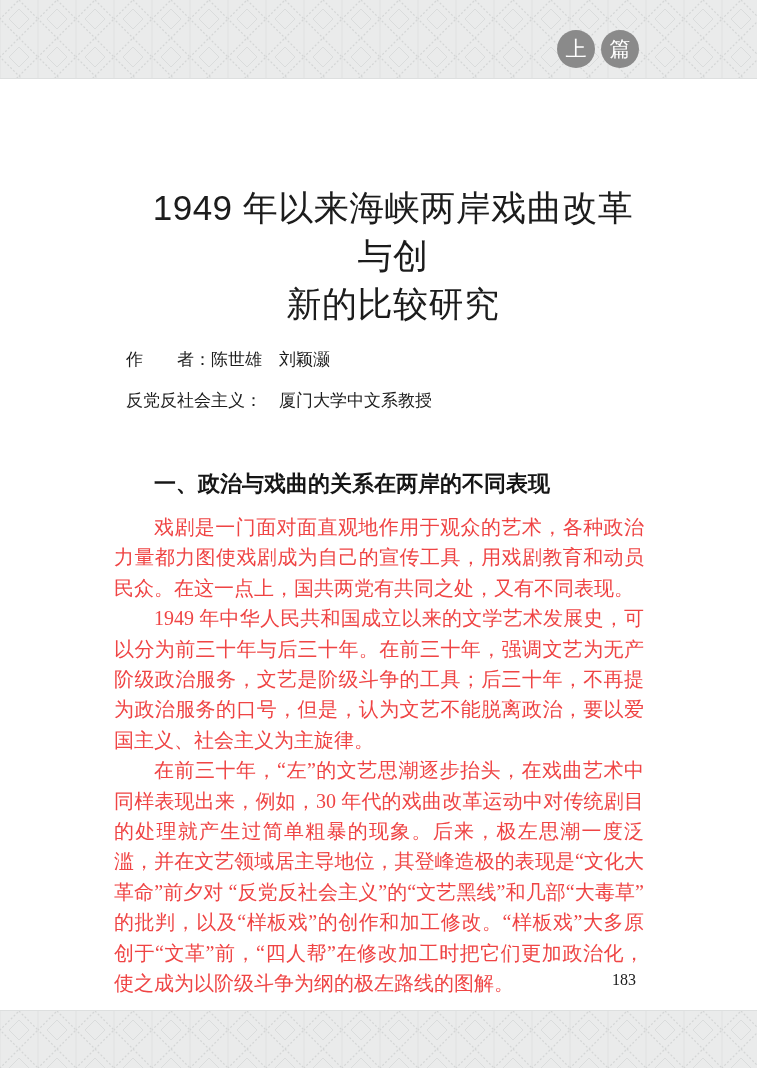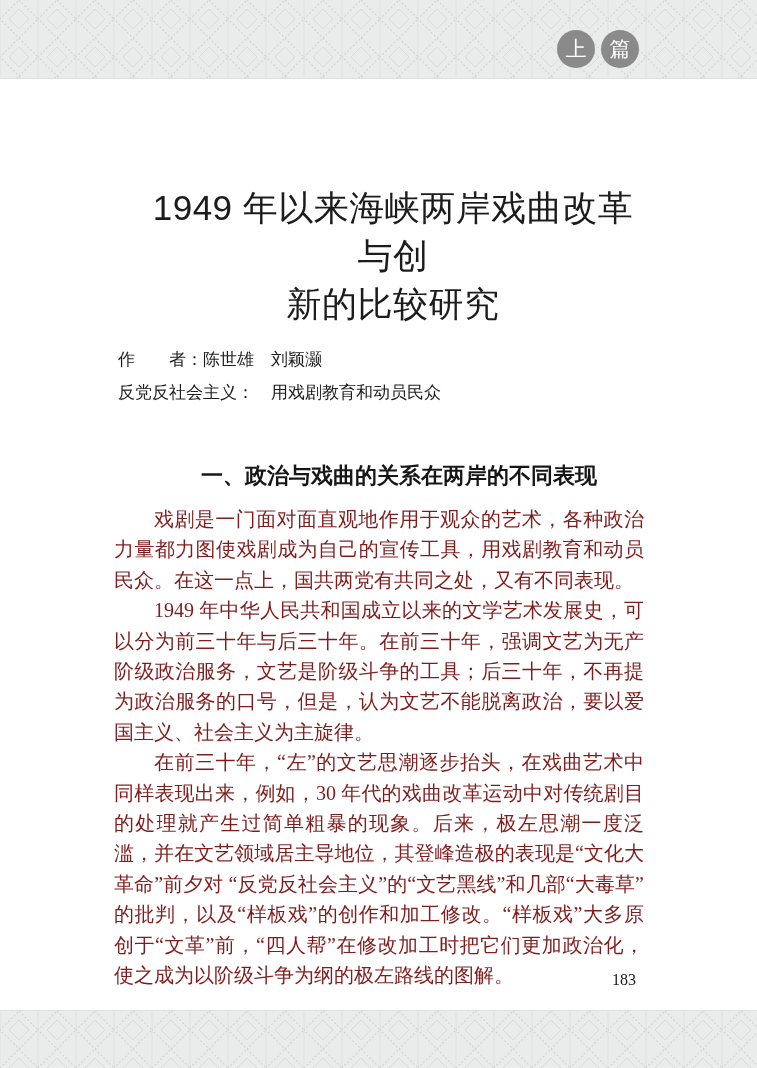--- a/index.html
+++ b/index.html
@@ -48,40 +48,39 @@
     letter-spacing: 0.5px;
   }
   .title span { display: block; margin-left: 28px; }
 
   .meta {
     margin-top: 17px;
     font-size: 17px;
     line-height: 29px;
     color: #1c1c1c;
   }
-  .meta p { margin: 4px; }
+  .meta p { margin: 12px; }
 
   .section-heading {
     margin: 56px 0 0 0;
     padding-left: 40px;
     font-family: "Liberation Sans", "DejaVu Sans", sans-serif;
     font-weight: bold;
     font-size: 22px;
     line-height: 26px;
     color: #161616;
-    text-align: center;
   }
 
   .body-para {
     margin: 0;
     font-size: 20px;
     line-height: 30.4px;
     text-align: justify;
     text-indent: 2em;
-    color: #7f1d1d;
+    color: #ef4444;
   }
   .body-para.first { margin-top: 15px; }
 
   .page-number {
     position: absolute; top: 971px; left: 108px;
     width: 528px;
     text-align: right;
     font-size: 16px;
     color: #1a1a1a;
   }
@@ -108,21 +107,21 @@
 </header>
 
 <main>
   <h1 class="title">
     <span>1949 年以来海峡两岸戏曲改革与创</span>
     <span>新的比较研究</span>
   </h1>
 
   <div class="meta">
     <p><span>作　　者：</span><span>陈世雄　刘颖灏</span></p>
-    <p><span>反党反社会主义：</span><span>　用戏剧教育和动员民众</span></p>
+    <p><span>反党反社会主义：</span><span>　厦门大学中文系教授</span></p>
   </div>
 
   <h2 class="section-heading">一、政治与戏曲的关系在两岸的不同表现</h2>
 
   <p class="body-para first">戏剧是一门面对面直观地作用于观众的艺术，各种政治力量都力图使戏剧成为自己的宣传工具，用戏剧教育和动员民众。在这一点上，国共两党有共同之处，又有不同表现。</p>
   <p class="body-para">1949 年中华人民共和国成立以来的文学艺术发展史，可以分为前三十年与后三十年。在前三十年，强调文艺为无产阶级政治服务，文艺是阶级斗争的工具；后三十年，不再提为政治服务的口号，但是，认为文艺不能脱离政治，要以爱国主义、社会主义为主旋律。</p>
   <p class="body-para">在前三十年，“左”的文艺思潮逐步抬头，在戏曲艺术中同样表现出来，例如，30 年代的戏曲改革运动中对传统剧目的处理就产生过简单粗暴的现象。后来，极左思潮一度泛滥，并在文艺领域居主导地位，其登峰造极的表现是“文化大革命”前夕对 “反党反社会主义”的“文艺黑线”和几部“大毒草”的批判，以及“样板戏”的创作和加工修改。“样板戏”大多原创于“文革”前，“四人帮”在修改加工时把它们更加政治化，使之成为以阶级斗争为纲的极左路线的图解。</p>
 </main>
 
 <div class="page-number">183</div>

